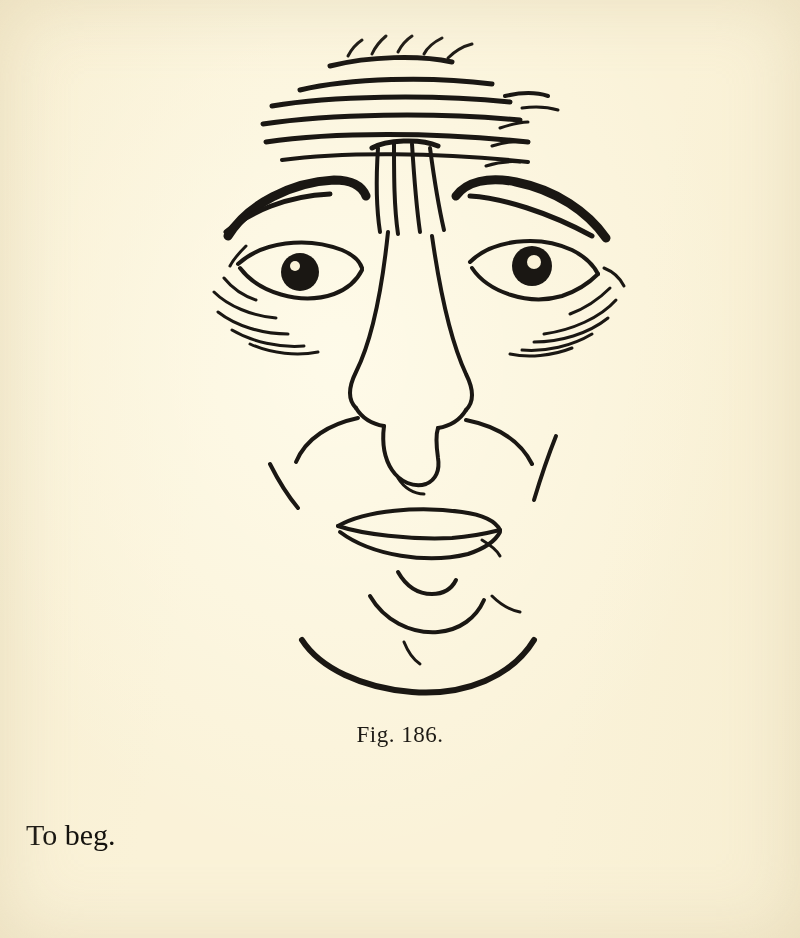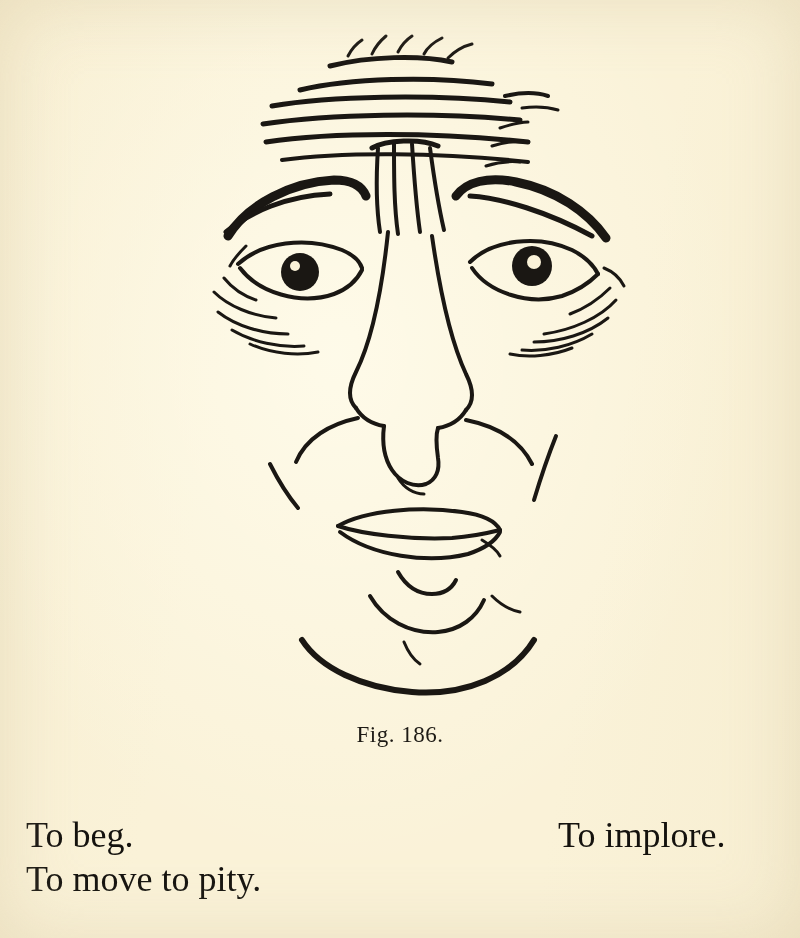--- a/index.html
+++ b/index.html
@@ -55,24 +55,25 @@
   }
   #caption-block {
     position: absolute;
     left: 0;
     top: 805px;
     width: 800px;
     height: 120px;
   }
   .cap-col {
     position: absolute;
-    font-size: 36px;
+    font-size: 30px;
     line-height: 44px;
     color: #14120e;
     font-family: "Liberation Serif", serif;
+    text-align: right;
   }
   #cap-left { left: 26px; top: 8px; }
   #cap-right { left: 558px; top: 8px; }
   .cap-line { white-space: nowrap; }
   .ink { fill: none; stroke: #1a1713; stroke-linecap: round; stroke-linejoin: round; }
 </style>
 </head>
 <body>
 
 <div id="page">
@@ -177,21 +178,19 @@
     </svg>
   </div>
 
   <div class="fig-caption">
     <span>Fig. 186.</span>
   </div>
 
   <div id="caption-block">
     <div class="cap-col" id="cap-left">
       <div class="cap-line">To beg.</div>
-      <div class="cap-line">To move to pity.</div>
     </div>
     <div class="cap-col" id="cap-right">
-      <div class="cap-line">To implore.</div>
     </div>
   </div>
 
   <div id="edge-shade"></div>
 </div>
 
 </body></html>

